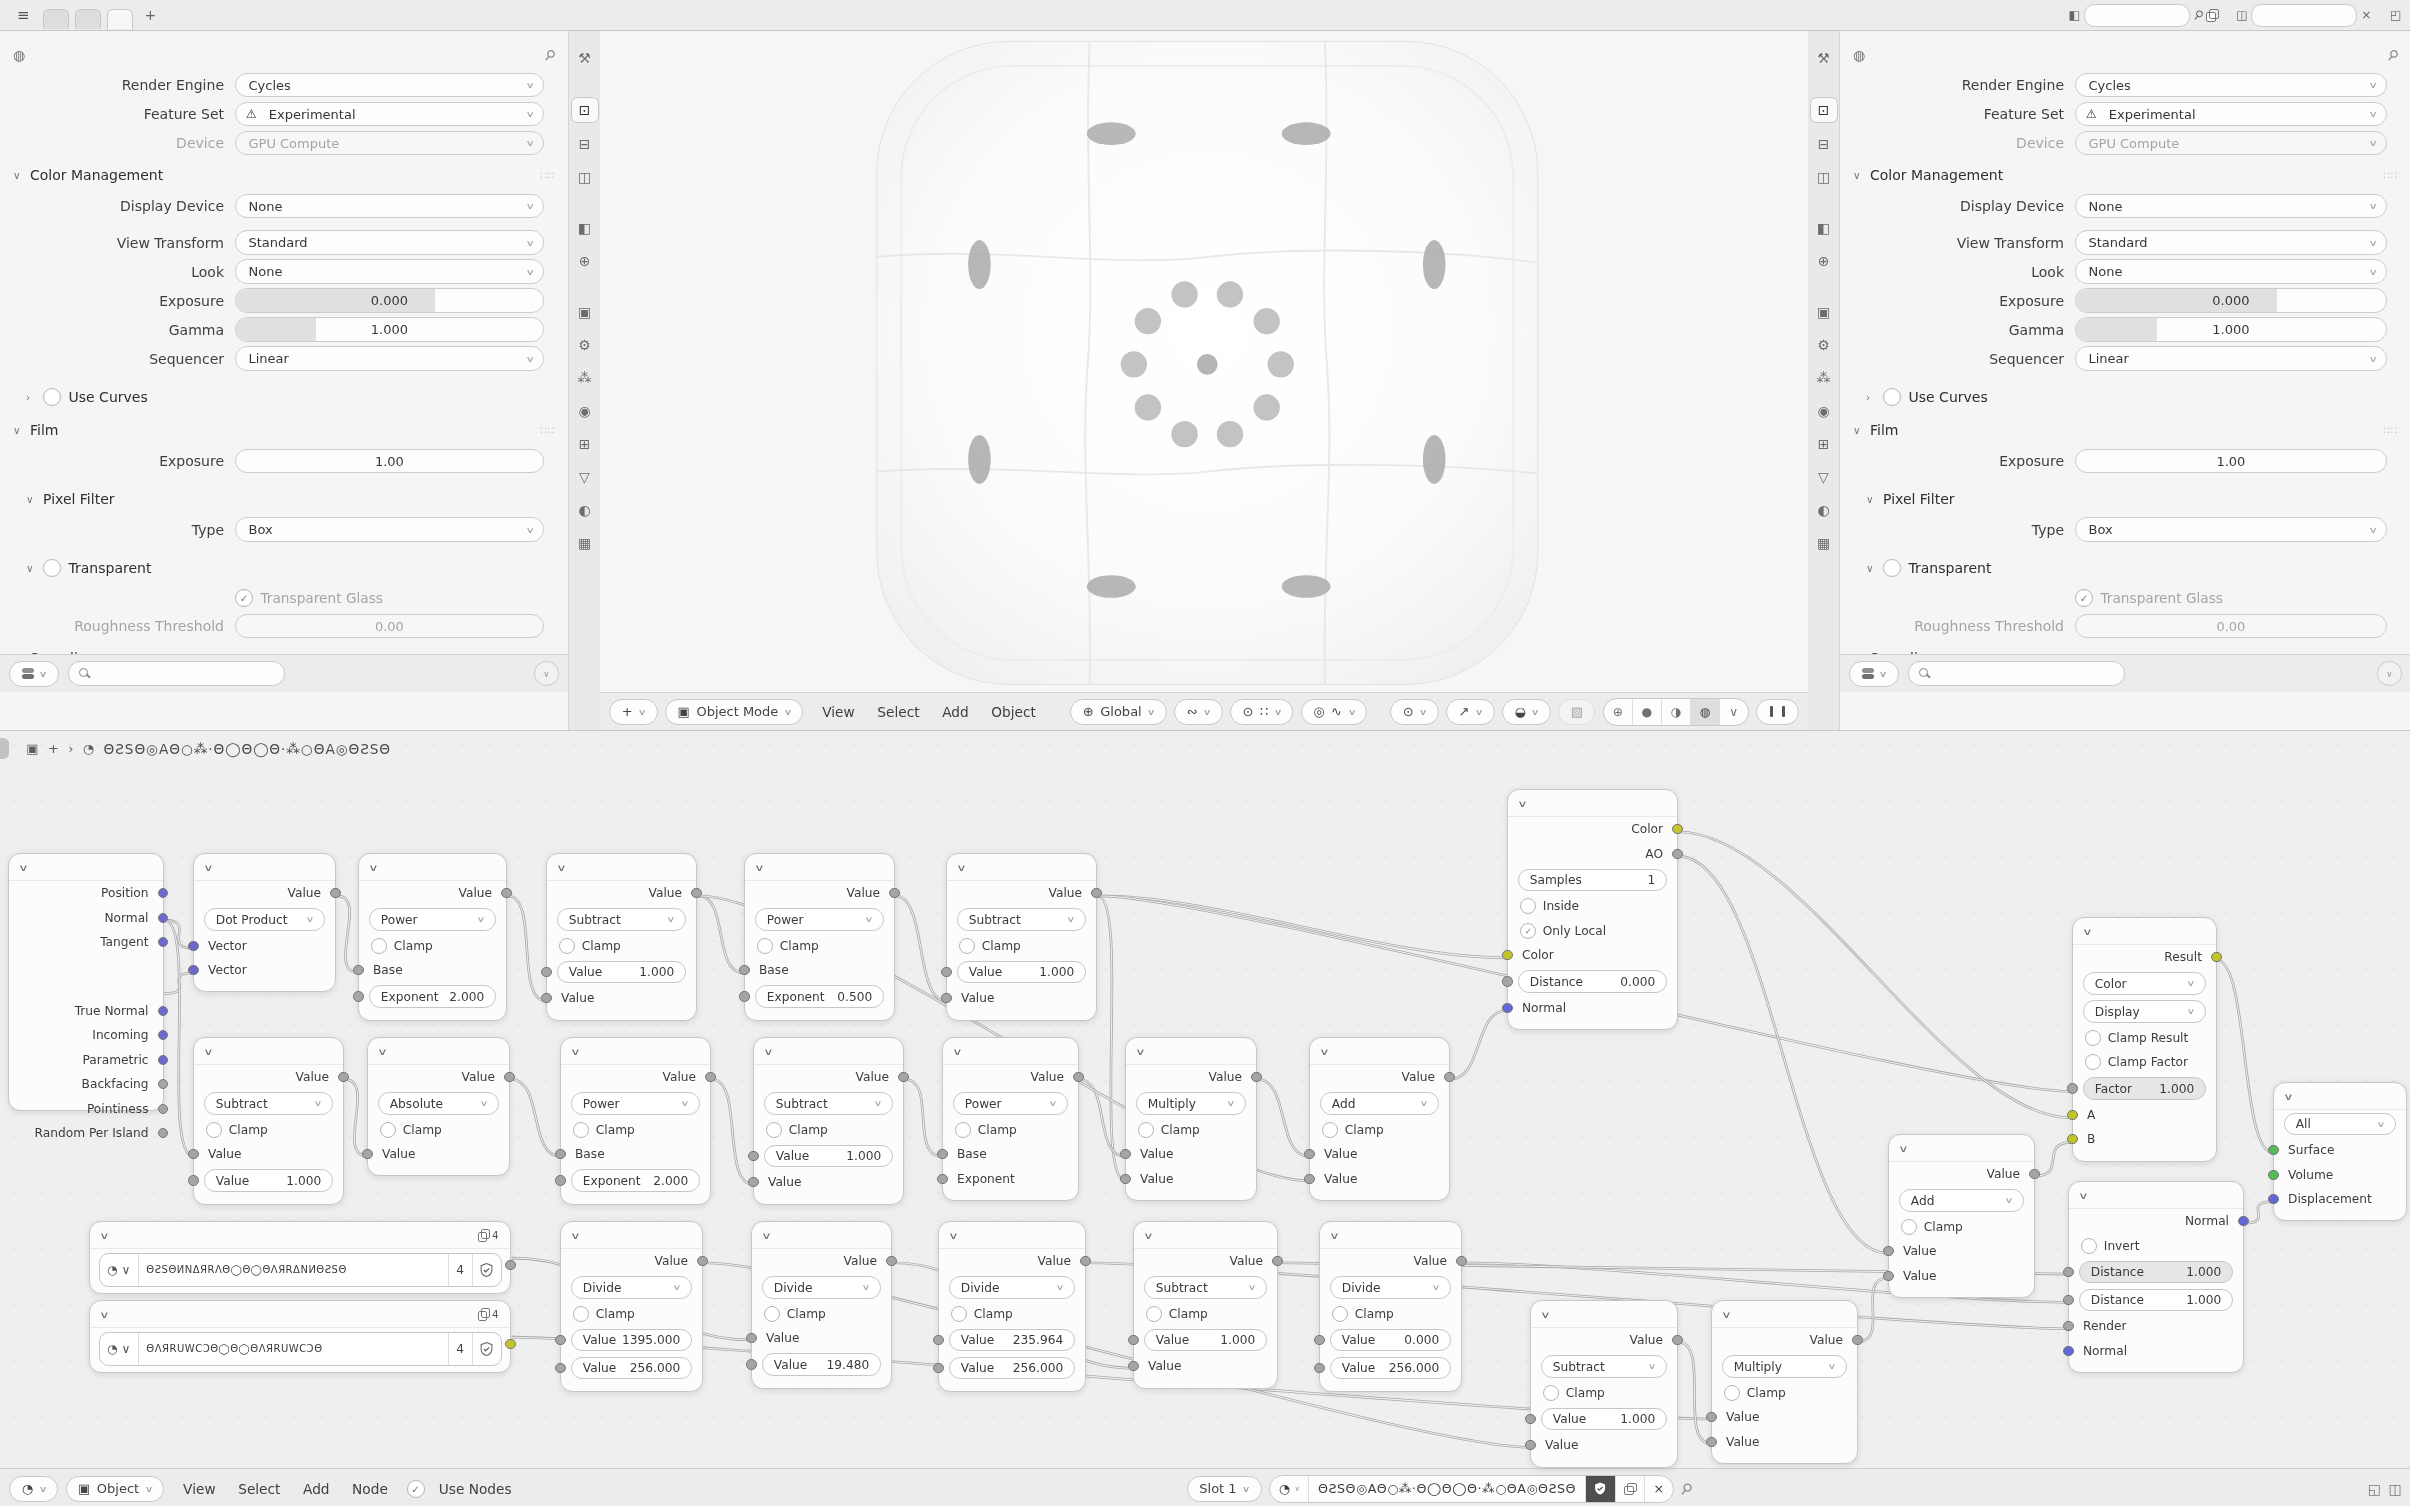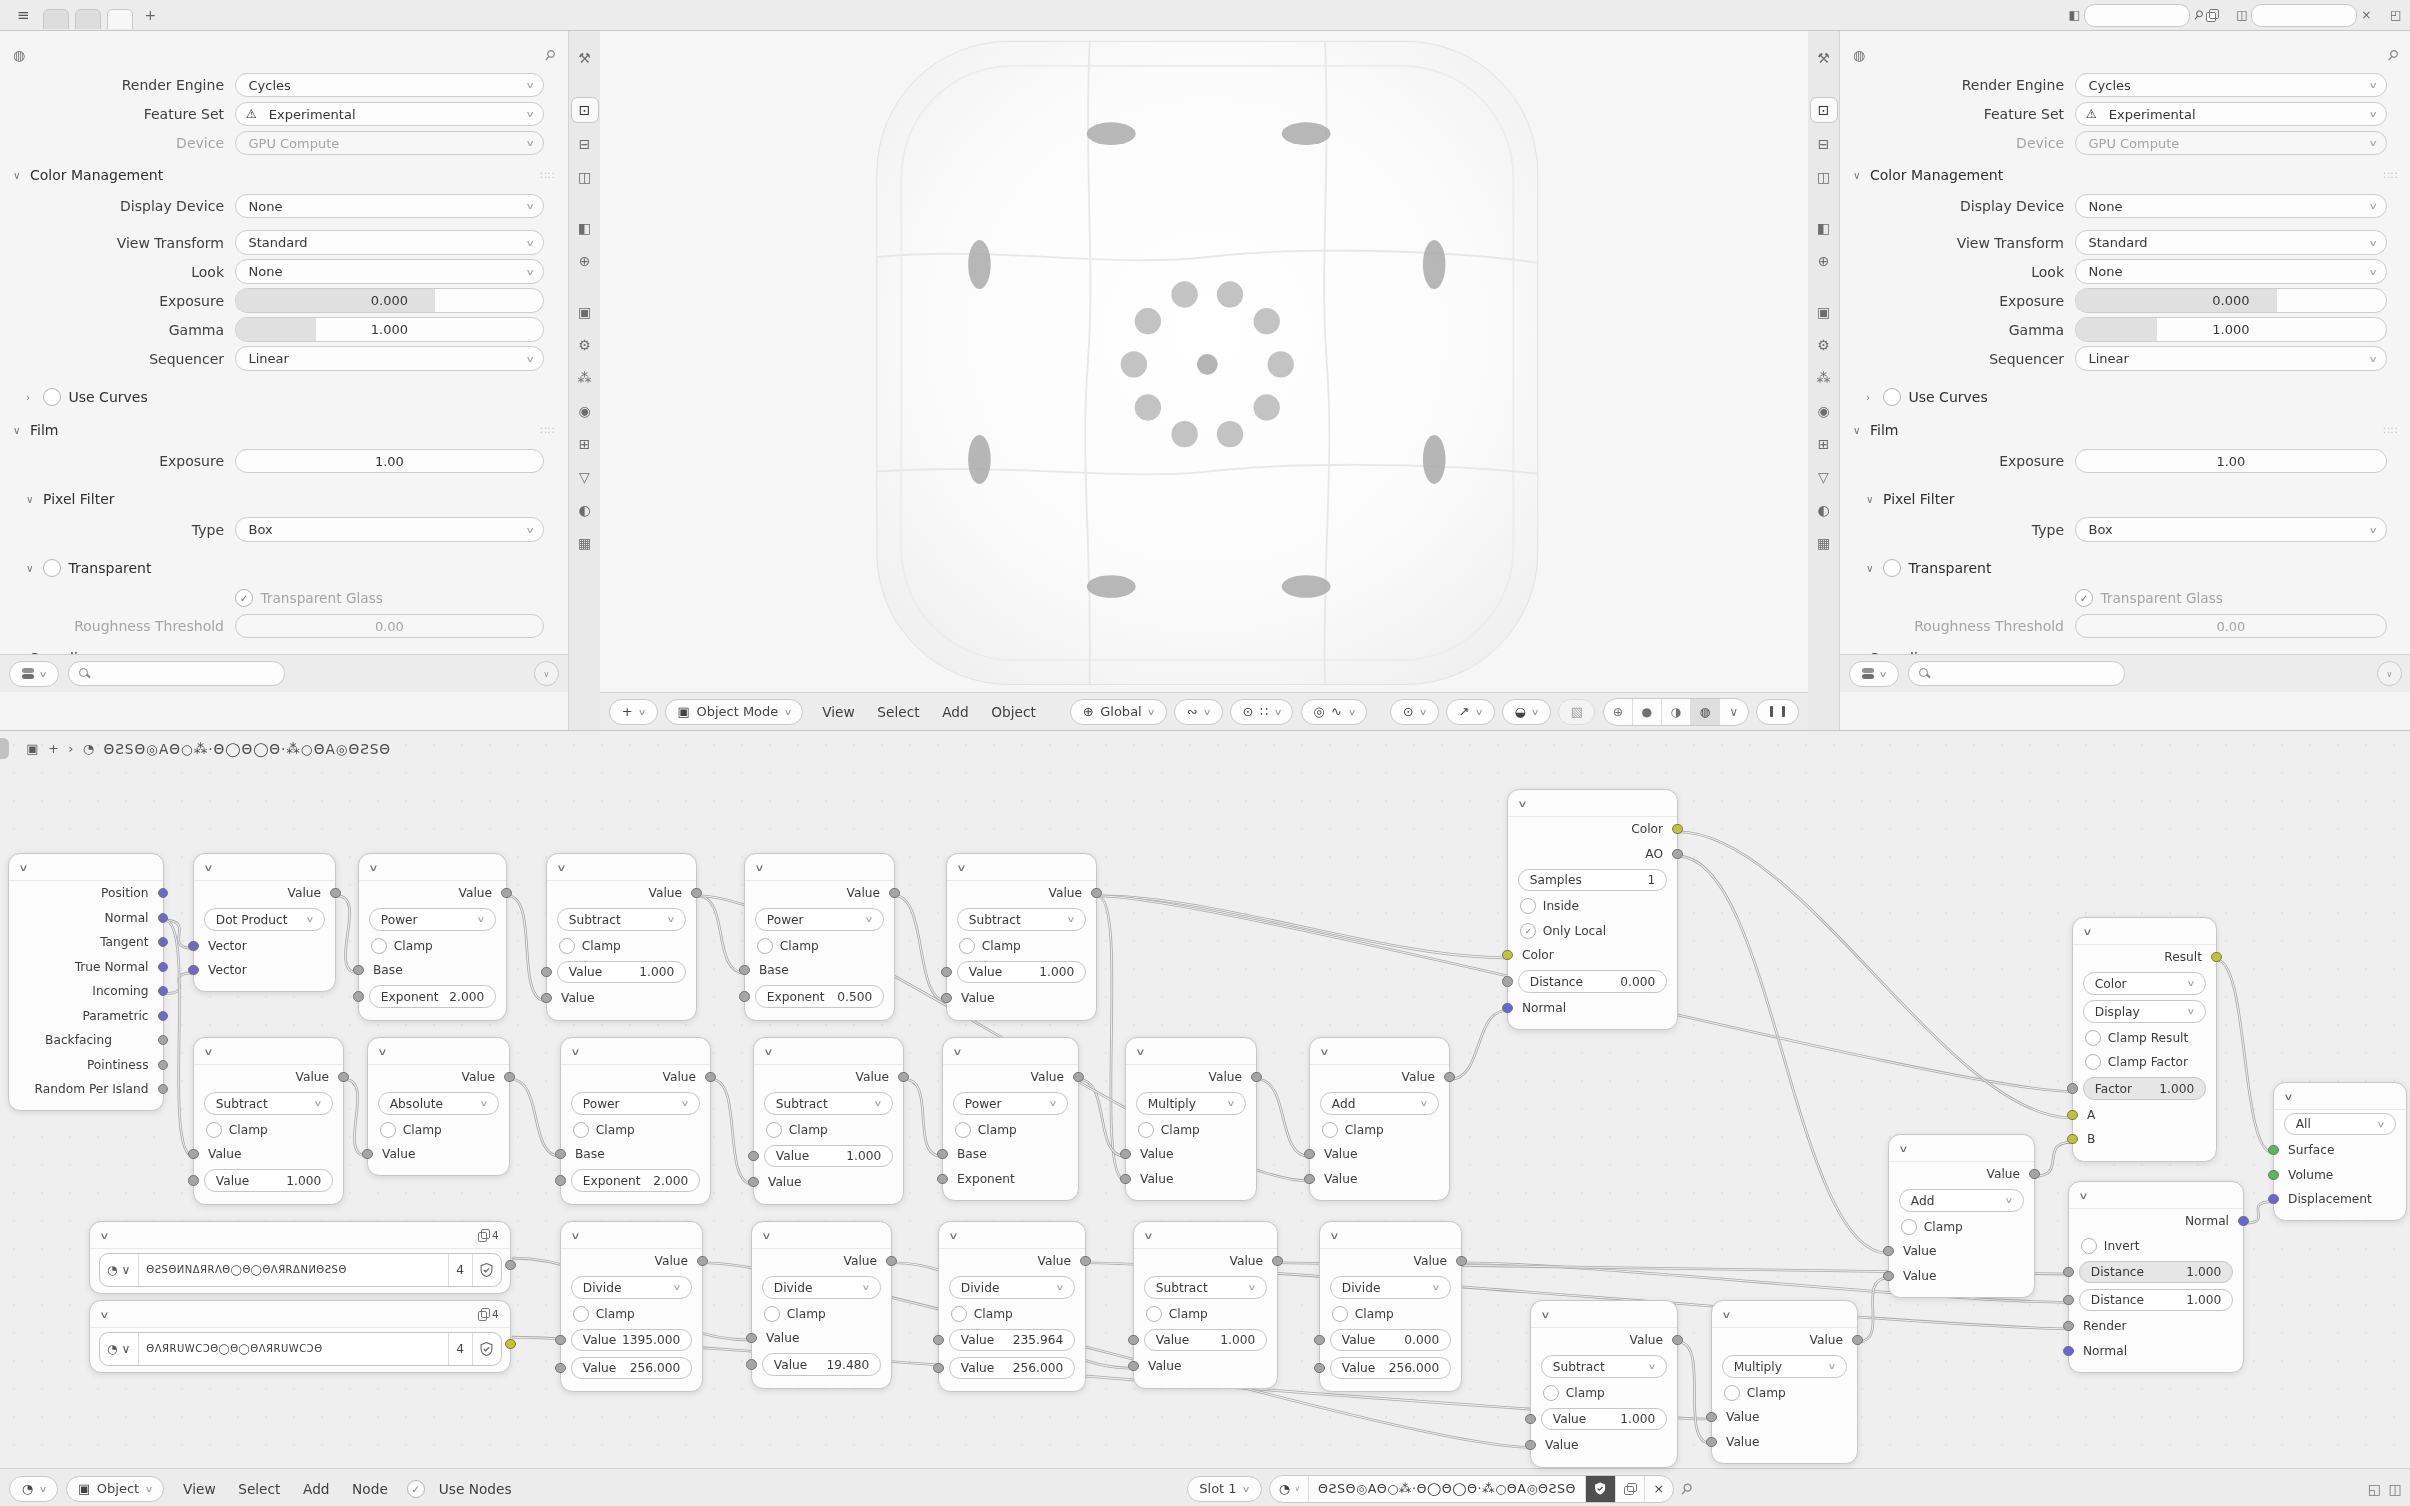--- a/index.html
+++ b/index.html
@@ -721,33 +721,33 @@
               <span class="sock r" style="background: rgb(110, 103, 204);"></span>
             </div>
             <div class="nrow out" style="height: 24.5px;">
               <span>Normal</span>
               <span class="sock r" style="background: rgb(110, 103, 204);"></span>
             </div>
             <div class="nrow out" style="height: 24.5px;">
               <span>Tangent</span>
               <span class="sock r" style="background: rgb(110, 103, 204);"></span>
             </div>
-            <div class="nrow out" style="height: 24.5px;">
+            <div class="nrow out" style="height: 24.5px; margin-top: 44px;">
               <span>True Normal</span>
               <span class="sock r" style="background: rgb(110, 103, 204);"></span>
             </div>
             <div class="nrow out" style="height: 24.5px;">
               <span>Incoming</span>
               <span class="sock r" style="background: rgb(110, 103, 204);"></span>
             </div>
             <div class="nrow out" style="height: 24.5px;">
               <span>Parametric</span>
               <span class="sock r" style="background: rgb(110, 103, 204);"></span>
             </div>
-            <div class="nrow out" style="height: 24.5px; justify-content: center;">
+            <div class="nrow out" style="height: 24.5px;">
               <span>Backfacing</span>
               <span class="sock r" style="background: rgb(165, 165, 165);"></span>
             </div>
             <div class="nrow out" style="height: 24.5px; text-align: right;">
               <span>Pointiness</span>
               <span class="sock r" style="background: rgb(165, 165, 165);"></span>
             </div>
             <div class="nrow out" style="height: 24.5px;">
               <span>Random Per Island</span>
               <span class="sock r" style="background: rgb(165, 165, 165);"></span>

